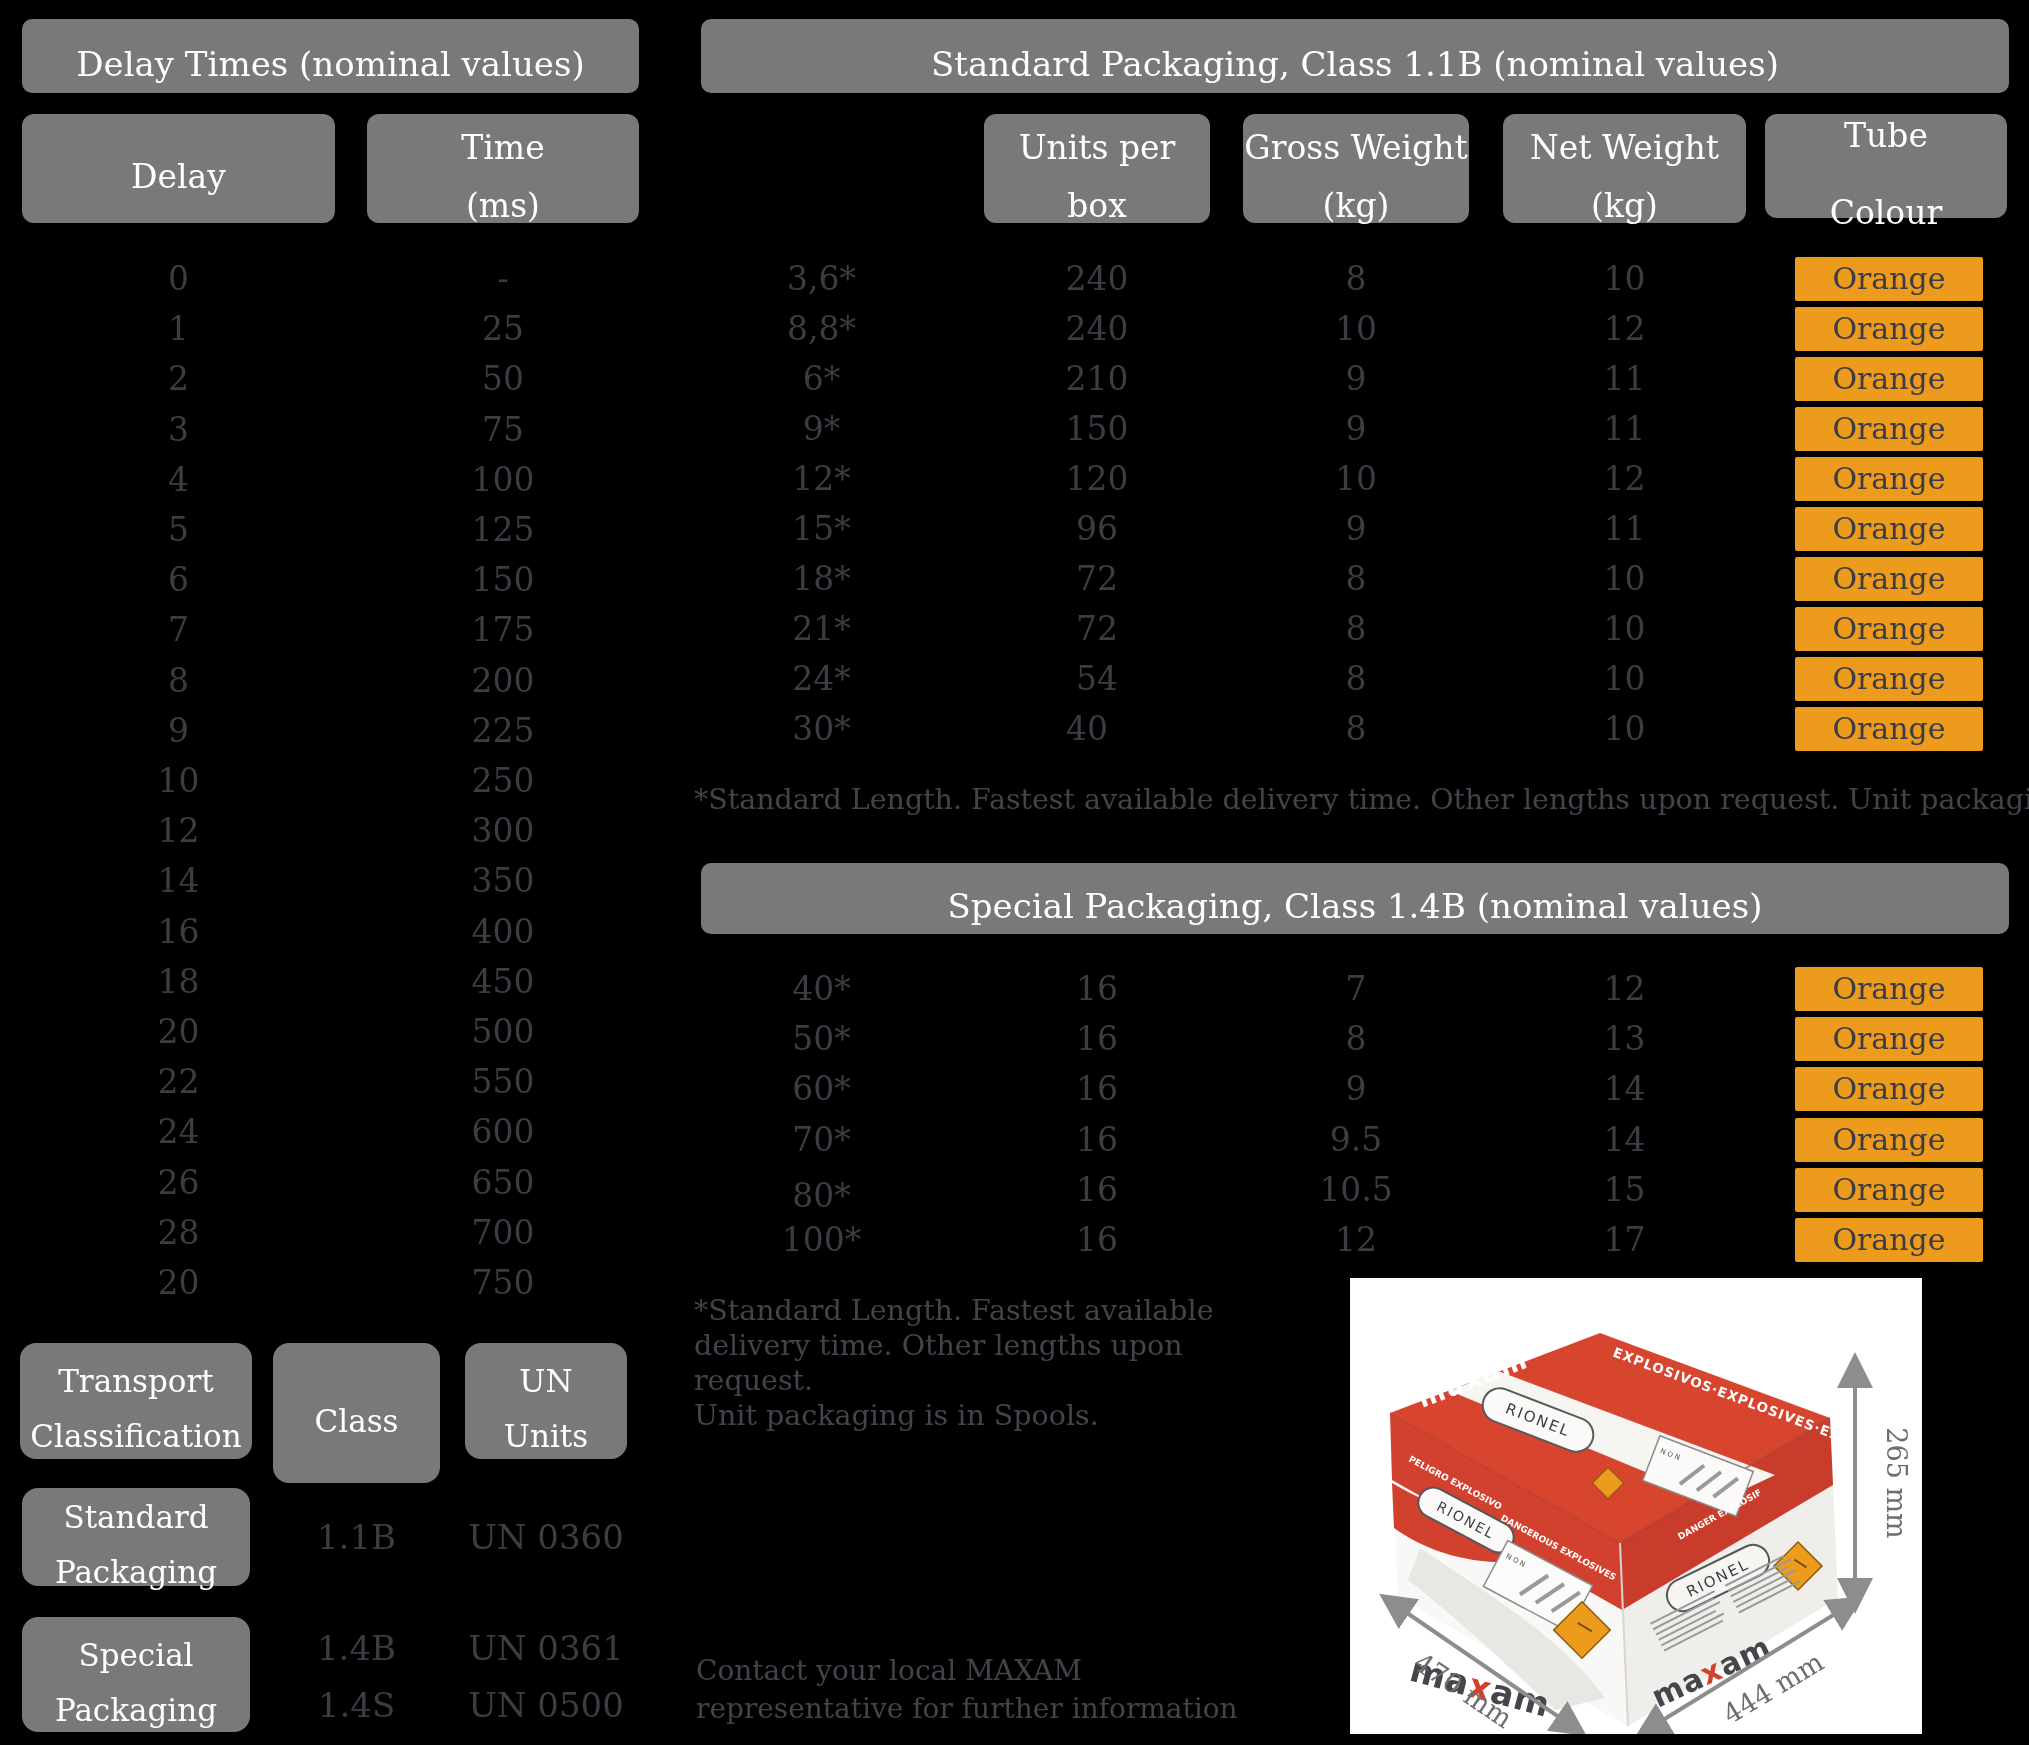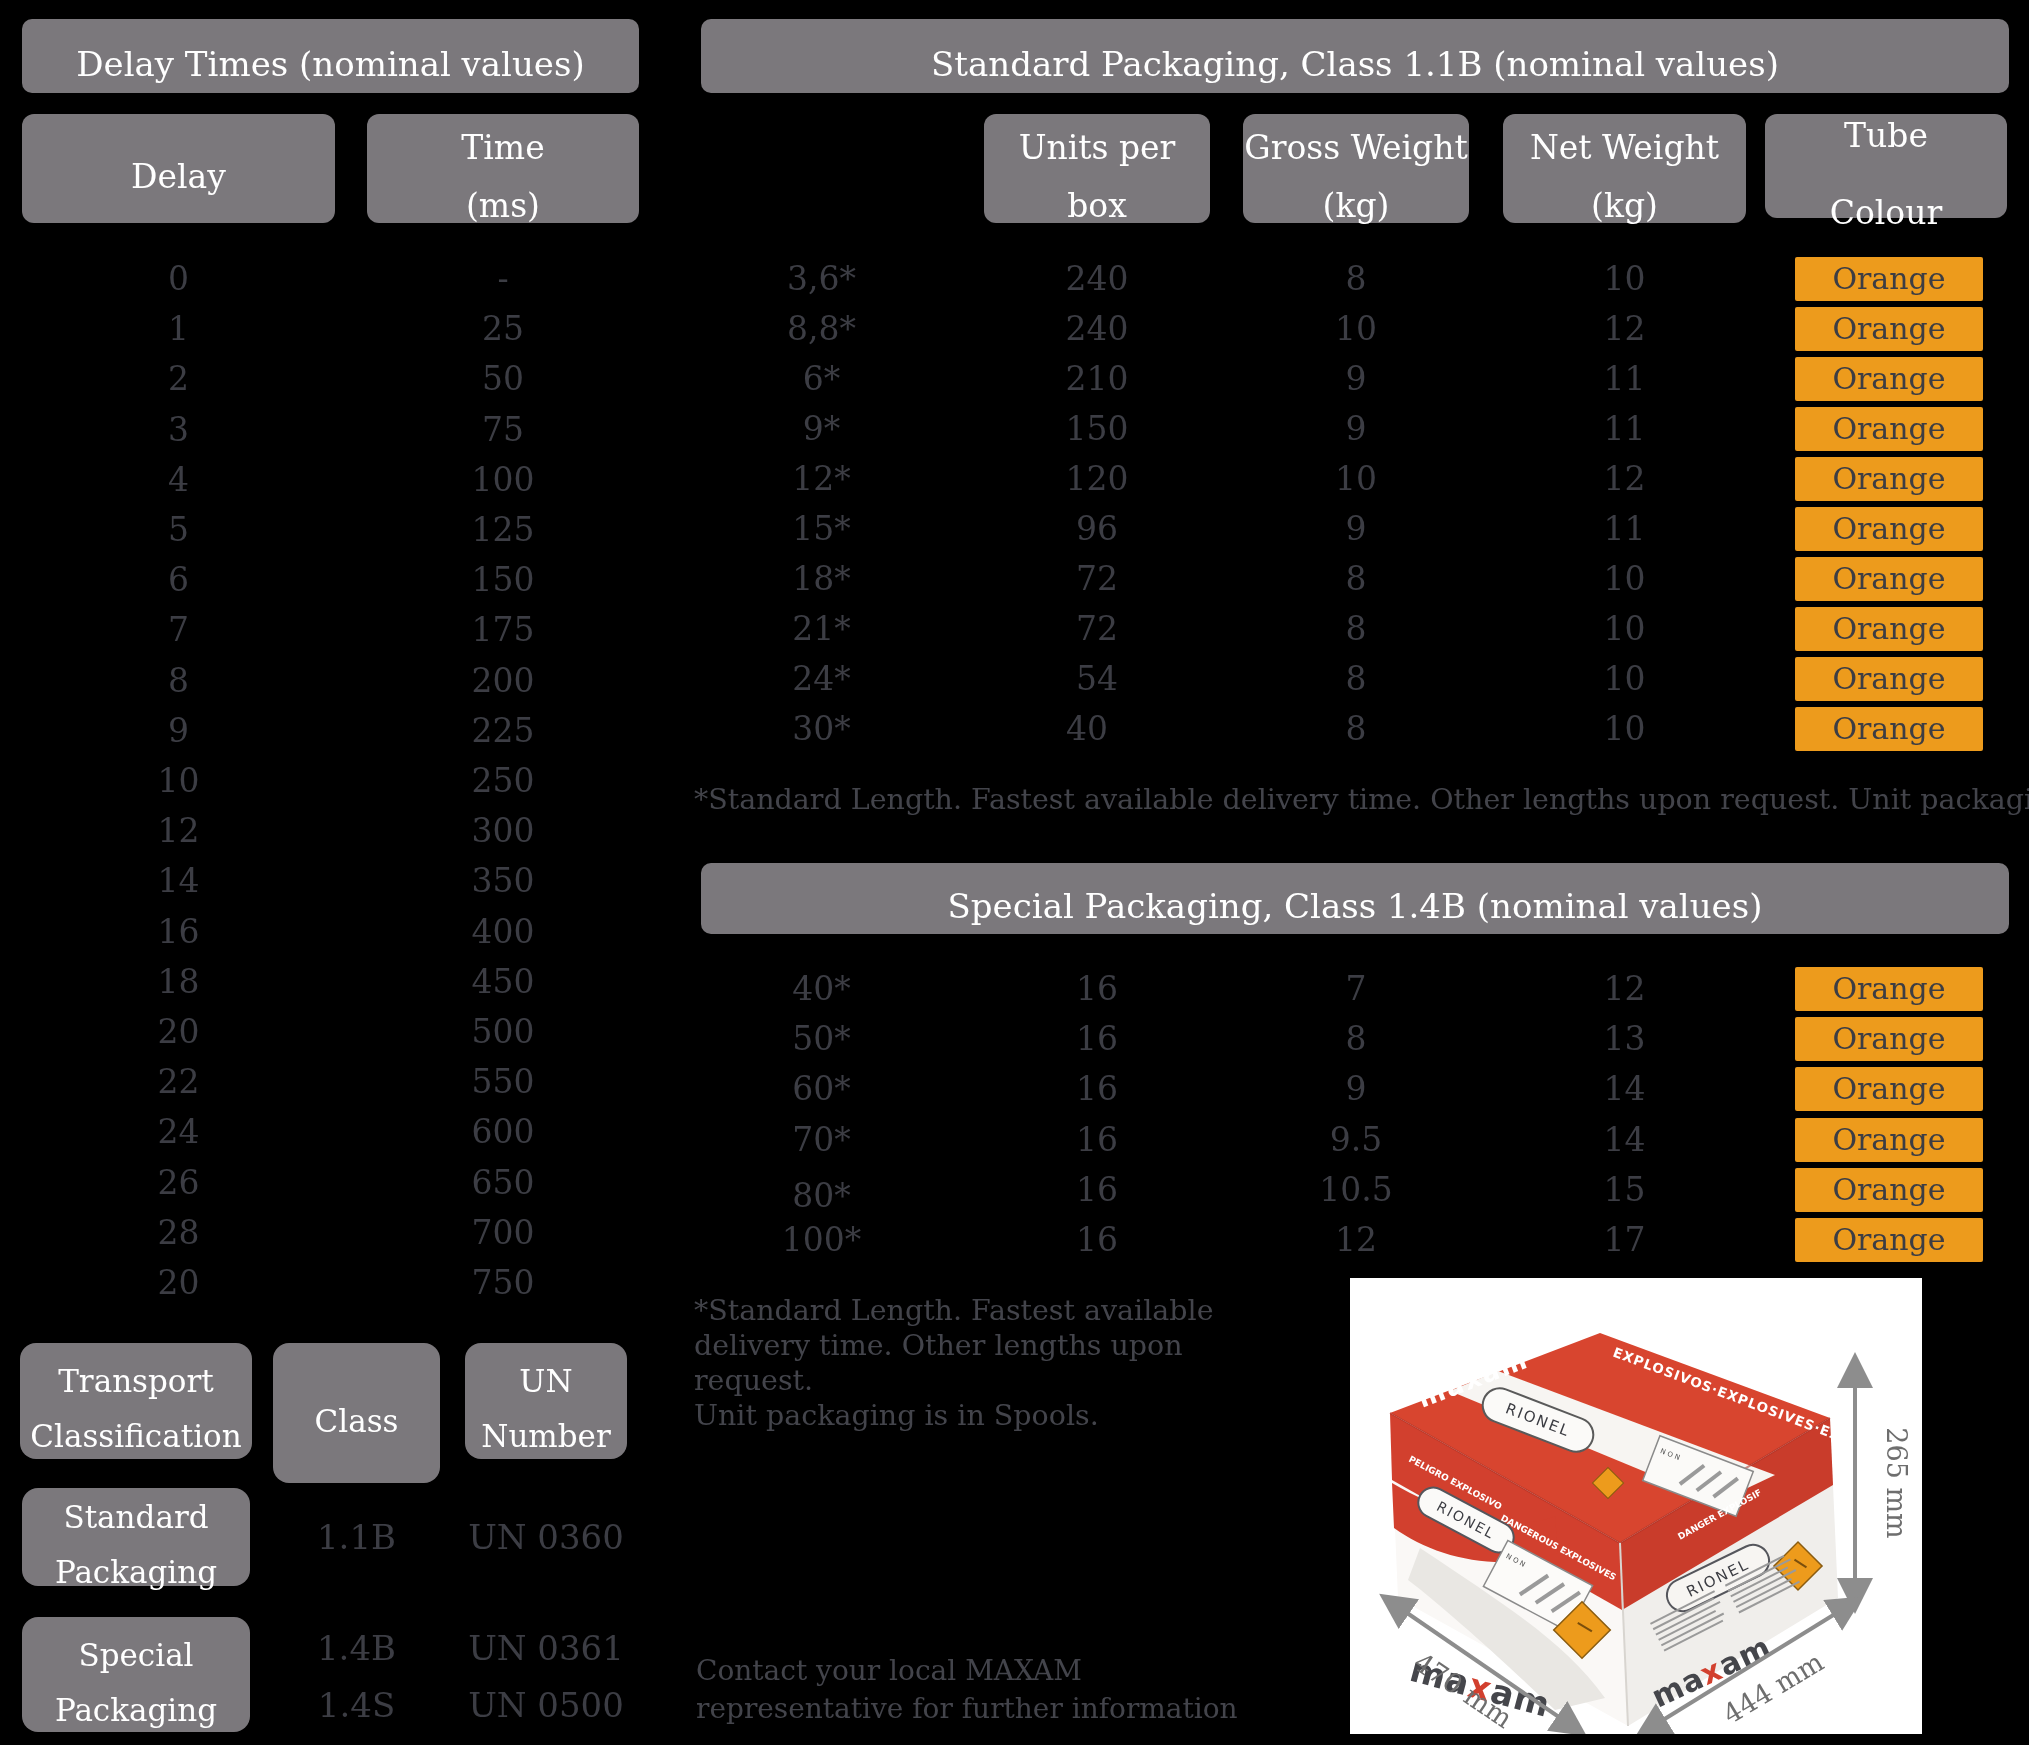--- a/index.html
+++ b/index.html
@@ -132,21 +132,21 @@
 
   <div class="pill tr-pill" style="left:20px;top:1343px;width:232px;height:116px;">
     <span class="ln">Transport</span>
     <span class="ln">Classification</span>
   </div>
   <div class="pill tr-pill" style="left:273px;top:1343px;width:167px;height:140px;">
     <span class="ln">Class</span>
   </div>
   <div class="pill tr-pill" style="left:465px;top:1343px;width:162px;height:116px;">
     <span class="ln">UN</span>
-    <span class="ln">Number</span>
+    <span class="ln">Units</span>
   </div>
 
   <div class="pill tr-pill" style="left:22px;top:1488px;width:228px;height:98px;">
     <span class="ln">Standard</span>
     <span class="ln">Packaging</span>
   </div>
   <span class="tr-val" style="left:273px;top:1512px;width:167px;">1.1B</span>
   <span class="tr-val" style="left:465px;top:1512px;width:162px;">UN 0360</span>
 
   <div class="pill tr-pill" style="left:22px;top:1617px;width:228px;height:115px;">

